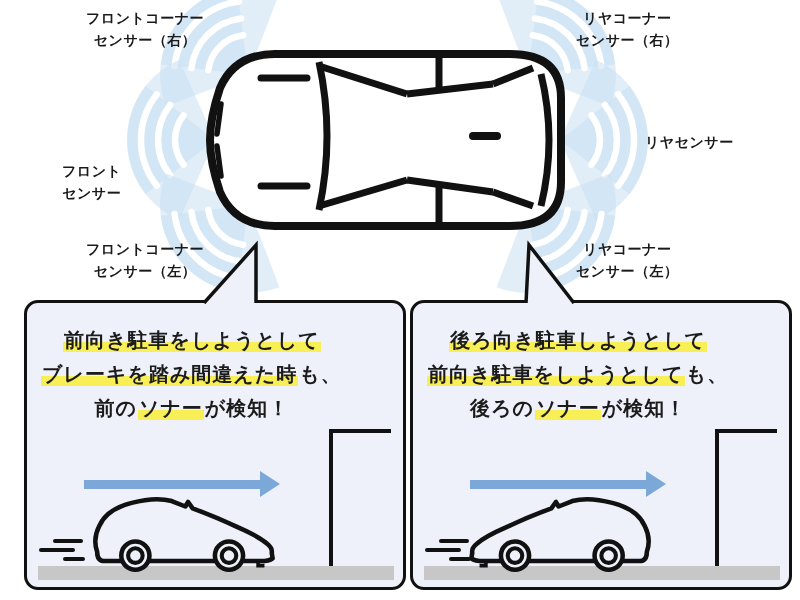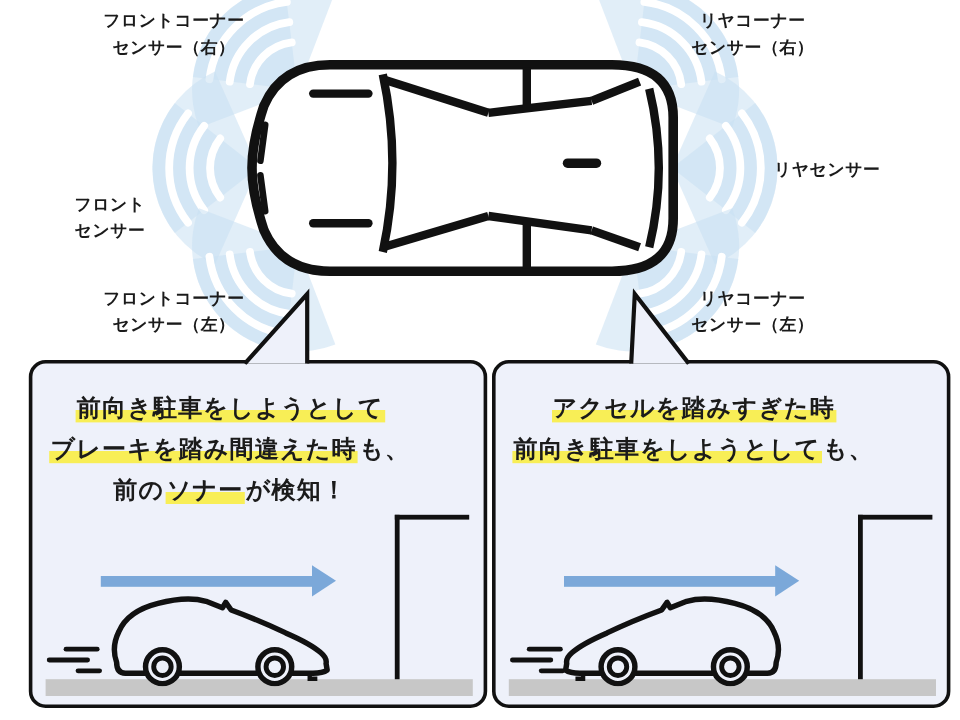--- a/index.html
+++ b/index.html
@@ -146,22 +146,23 @@
           <circle cx="165" cy="82" r="15.5" fill="#EEF1FA" stroke="#111" stroke-width="5"></circle>
           <circle cx="165" cy="82" r="8" fill="none" stroke="#111" stroke-width="4.5"></circle>
         </g>
       </defs>
       <use href="#sidecar"></use>
     </svg>
   </div>
 
   <div class="callout" id="callout-rear">
     <div class="callout-lines">
-      <div><span class="seg hl">アクセルを踏みすぎた時</span></div>
+      <div><span class="seg hl">後ろ向き駐車しようとして</span></div>
       <div><span class="seg hl">前向き駐車をしようとして</span><span class="seg">も、</span></div>
+      <div><span class="seg">後ろの</span><span class="seg hl">ソナー</span><span class="seg">が検知！</span></div>
     </div>
 
     <div class="arrow">
       <div class="shaft"></div>
       <div class="head"></div>
     </div>
 
     <div class="wall-v"></div>
     <div class="wall-h"></div>
     <div class="ground"></div>

